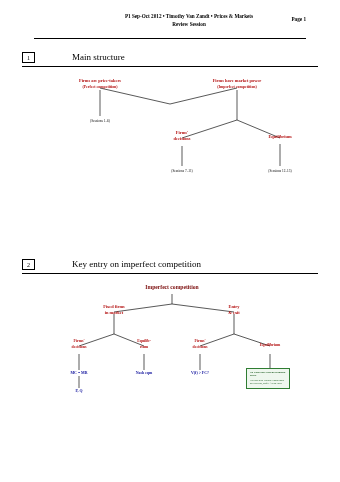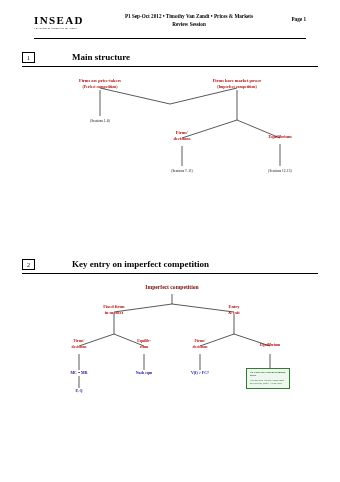--- a/index.html
+++ b/index.html
@@ -77,21 +77,21 @@
     border:0.8px solid #000;
     font-size:6px;
     text-align:center;
     line-height:11px;
     box-sizing:border-box;
   }
   .sec-title{
     position:absolute;
     left:50px;top:0px;
     font-size:9px;
-    font-weight:bold;
+    font-weight:normal;
   }
   .sec-rule{
     position:absolute;
     left:0;top:14px;
     width:296px;height:1.4px;
     background:#000;
   }
 
   
   .diagram{position:absolute;}
@@ -126,24 +126,20 @@
 
   svg{position:absolute;left:0;top:0;overflow:visible;}
   .ln{stroke:#111;stroke-width:0.7;fill:none;}
 </style>
 </head>
 <body>
 
 <div class="page">
 
   <div class="header">
-    <div class="logo">
-      <span>INSEAD</span>
-      <span class="sub">The Business School for the World</span>
-    </div>
     <div class="hdr-center">
       <div>P1 Sep-Oct 2012  •  Timothy Van Zandt  •  Prices &amp; Markets</div>
       <div>Review Session</div>
     </div>
     <div class="hdr-page">Page 1</div>
   </div>
   <div class="hdr-rule"></div>
 
   <div class="sec" style="top:52px;">
     <div class="sec-num">1</div>

